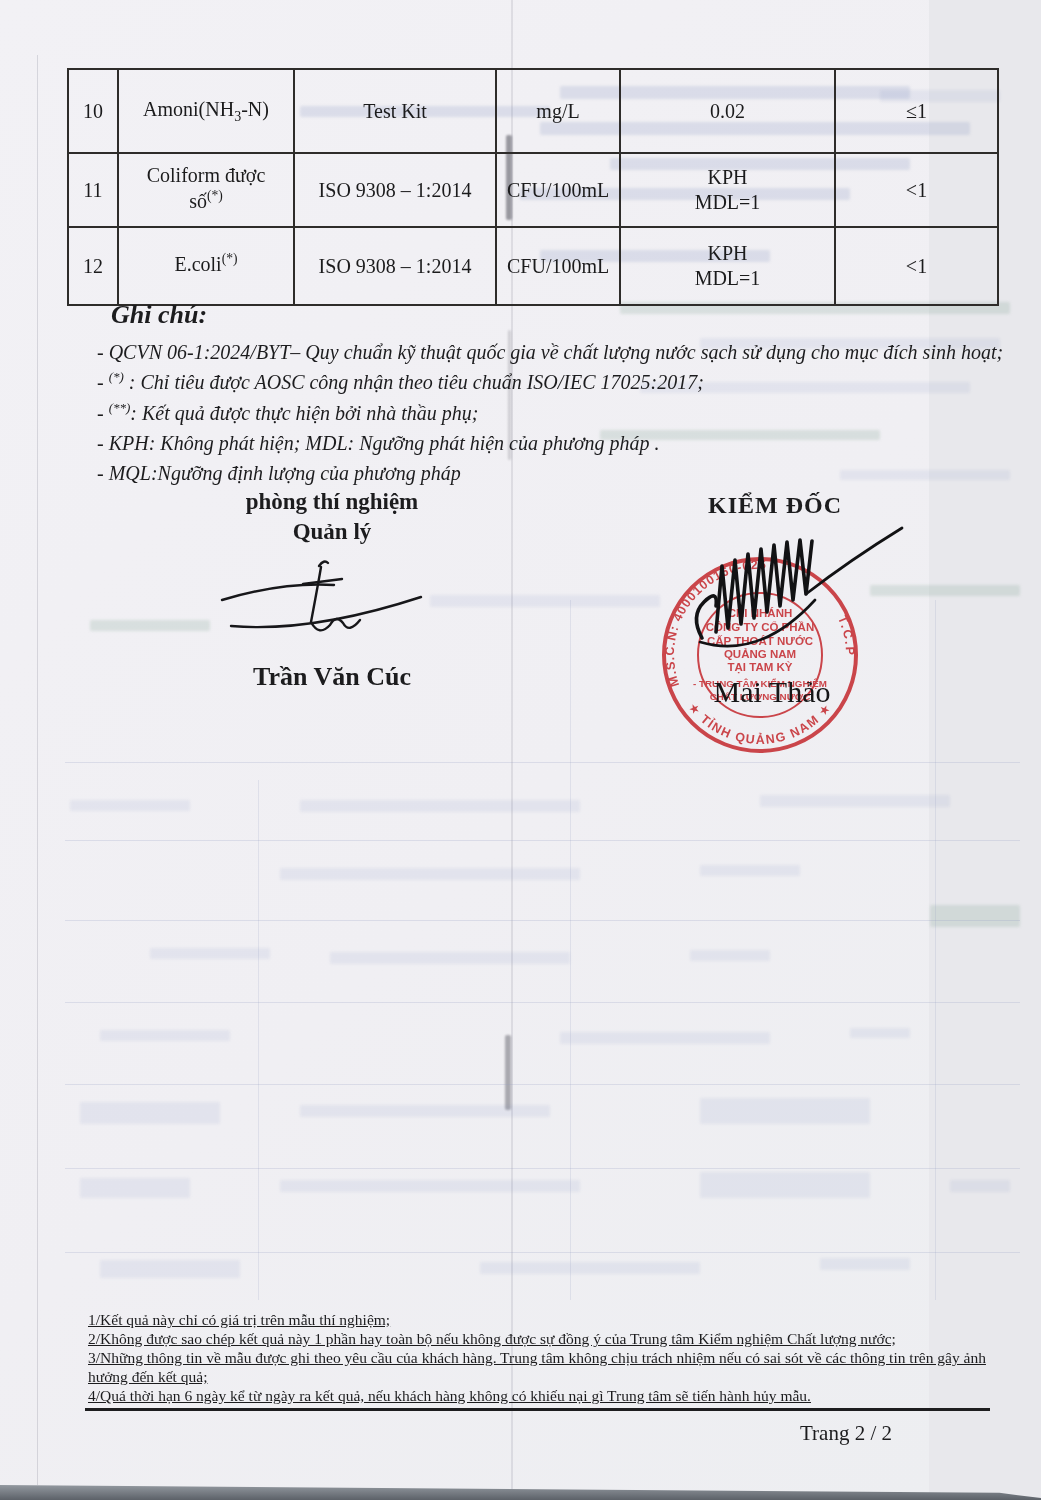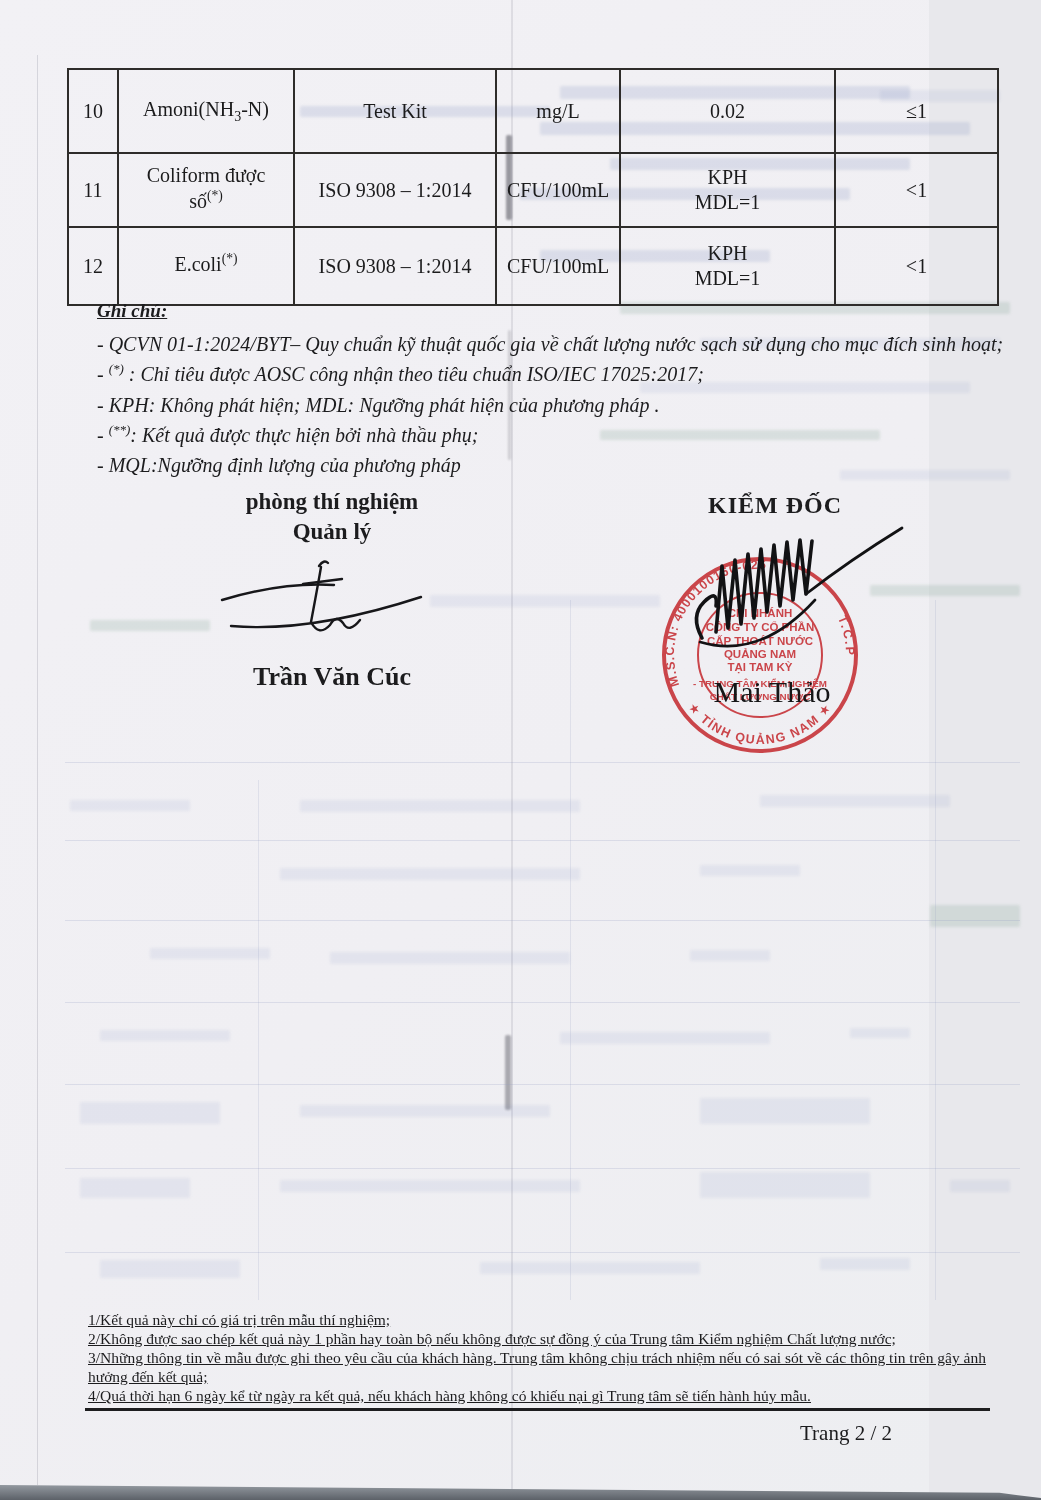--- a/index.html
+++ b/index.html
@@ -21,21 +21,21 @@
     padding:2px 10px;line-height:1.25;
   }
   .row-10 td{height:78px;}
   .row-11 td{height:68px;}
   .row-12 td{height:72px;}
   .results-table sub{font-size:0.7em;}
   .results-table sup{font-size:0.68em;vertical-align:super;}
   .param-cell{padding:2px 18px;}
   
   .notes{position:absolute;left:97px;top:300px;width:915px;font-style:italic;}
-  .notes-title{font-size:19px;font-weight:bold;text-decoration:underline;margin-bottom:10px;}
+  .notes-title{font-size:26px;font-weight:bold;margin-bottom:10px;margin-left:14px;}
   .note-line{font-size:20px;margin-bottom:7px;line-height:1.08;}
   .note-line sup{font-size:0.65em;}
   
   .sig-title-left{position:absolute;left:217px;top:487px;width:230px;text-align:center;
     font-weight:bold;font-size:23px;line-height:1.3;}
   .sig-title-right{position:absolute;left:655px;top:492px;width:240px;text-align:center;
     font-weight:bold;font-size:24px;letter-spacing:1px;}
   .sig-name-left{position:absolute;left:222px;top:662px;width:220px;text-align:center;
     font-weight:bold;font-size:26px;z-index:6;}
   .sig-name-right{position:absolute;left:662px;top:675px;width:220px;text-align:center;
@@ -166,24 +166,24 @@
             <div>KPH</div>
             <div>MDL=1</div>
           </td>
       <td>&lt;1</td>
     </tr>
   </tbody>
     </table>
 
   <div class="notes">
     <div class="notes-title">Ghi chú:</div>
-    <div class="note-line"><span>- </span><sup></sup><span>QCVN 01-1:2024/BYT– Quy chuẩn kỹ thuật quốc gia về chất lượng nước sạch sử dụng cho mục đích sinh hoạt;</span></div>
+    <div class="note-line"><span>- </span><sup></sup><span>QCVN 06-1:2024/BYT– Quy chuẩn kỹ thuật quốc gia về chất lượng nước sạch sử dụng cho mục đích sinh hoạt;</span></div>
     <div class="note-line"><span>- </span><sup>(*)</sup><span> : Chỉ tiêu được AOSC công nhận theo tiêu chuẩn ISO/IEC 17025:2017;</span></div>
+    <div class="note-line"><span>- </span><sup>(**)</sup><span>: Kết quả được thực hiện bởi nhà thầu phụ;</span></div>
     <div class="note-line"><span>- </span><sup></sup><span>KPH: Không phát hiện; MDL: Ngưỡng phát hiện của phương pháp .</span></div>
-    <div class="note-line"><span>- </span><sup>(**)</sup><span>: Kết quả được thực hiện bởi nhà thầu phụ;</span></div>
     <div class="note-line"><span>- </span><sup></sup><span>MQL:Ngưỡng định lượng của phương pháp</span></div>
   </div>
 
   <div class="sig-title-left">
     <div>phòng thí nghiệm</div>
     <div>Quản lý</div>
   </div>
   <div class="sig-title-right">KIỂM ĐỐC</div>
 
   <svg class="sig-svg" style="left:210px;top:555px;" width="230" height="80" viewBox="210 555 230 80">

